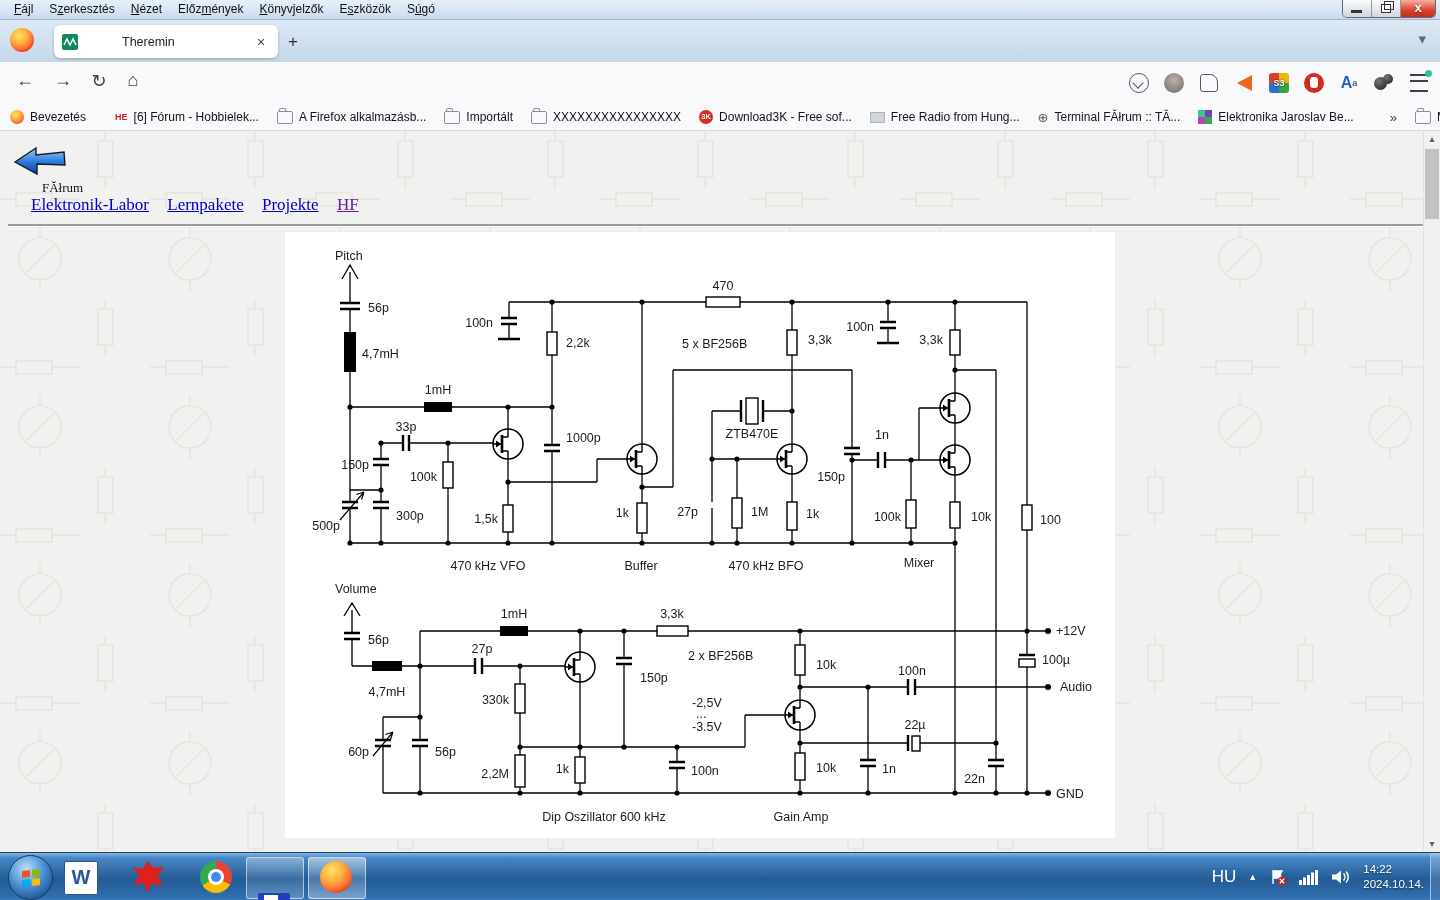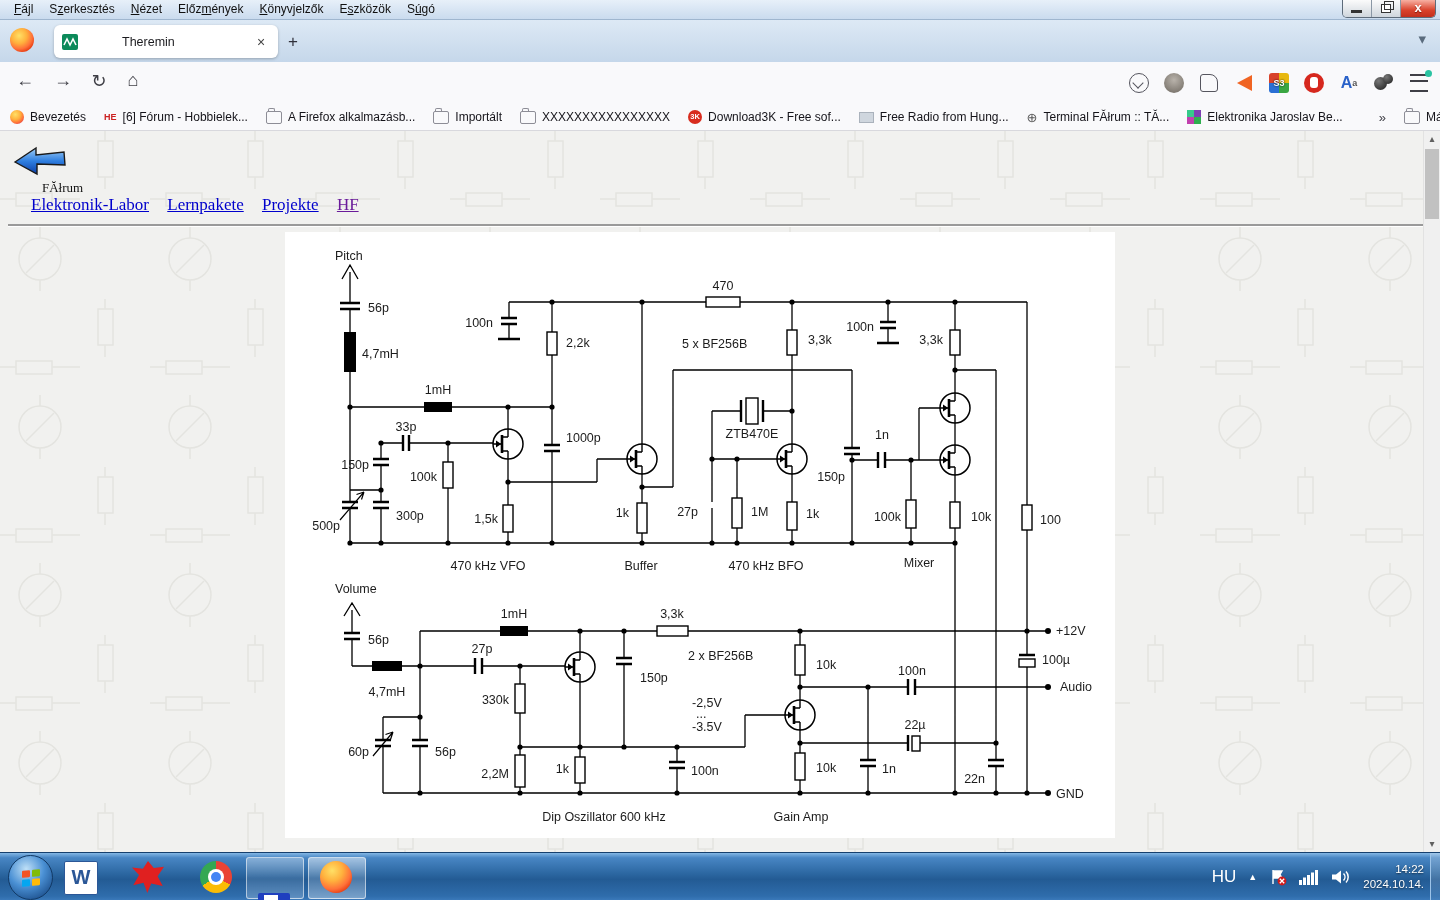--- a/index.html
+++ b/index.html
@@ -72,21 +72,21 @@
   .thumbicon{width:16px;height:16px;border:1.6px solid #55555e;border-radius:3px 8px 3px 3px;}
 
   
   .bmbar{position:absolute;left:0;top:104px;width:1440px;height:27px;background:#f9f9fb;
     border-bottom:1px solid #d8d8dd;display:flex;align-items:center;padding:0 10px;box-sizing:border-box;gap:18px;}
   .bm{display:flex;align-items:center;gap:6px;font-size:12px;color:#15141a;white-space:nowrap;}
   .bm-ico-firefox{width:14px;height:14px;border-radius:50%;flex:none;
     background:radial-gradient(circle at 38% 32%,#ffe066 0%,#ffb13d 40%,#ff7139 65%,#c2185b 100%);}
   .bm-ico-folder{width:14px;height:11px;border:1.3px solid #8d8d96;border-radius:2px;position:relative;flex:none;}
   .bm-ico-folder:before{content:"";position:absolute;left:1px;top:-4px;width:5px;height:2px;border:1.3px solid #8d8d96;border-bottom:none;border-radius:2px 2px 0 0;}
-  .bm-badge{font-size:9px;font-weight:bold;color:#c22;flex:none;letter-spacing:0;}
+  .bm-badge{font-size:9px;font-weight:bold;color:#c22;flex:none;letter-spacing:0;margin-left:11px;}
   .bm-ico-3k{width:14px;height:14px;border-radius:50%;background:#d82c1e;color:#fff;font-size:7.5px;
     font-weight:bold;text-align:center;line-height:14px;flex:none;}
   .bm-ico-globe{font-size:13px;color:#555;flex:none;}
   .bm-ico-mosaic{width:14px;height:14px;flex:none;background:conic-gradient(#7c3fb3 0 25%,#2fae4f 0 50%,#c13fae 0 75%,#35c98a 0);}
   .bm-ico-tiny{width:13px;height:9px;background:#cfd6de;border:1px solid #aab2bc;flex:none;}
   .bm-spacer{flex:1;}
   .bm-chevrons{font-size:13px;color:#3f3f46;}
 
   
   .content{position:absolute;left:0;top:131px;width:1440px;height:721px;background:#f1f1ef;overflow:hidden;}
@@ -130,21 +130,21 @@
   .chrome-ico:before{content:"";position:absolute;left:8px;top:8px;width:16px;height:16px;border-radius:50%;background:#fff;}
   .chrome-ico:after{content:"";position:absolute;left:11px;top:11px;width:10px;height:10px;border-radius:50%;background:#4285f4;}
   .floppy-ico{background:#1f3fbf;border-radius:2px;position:relative;}
   .floppy-ico:before{content:"";position:absolute;left:6px;top:2px;width:14px;height:10px;background:#fff;}
   .floppy-ico:after{content:"";position:absolute;left:4px;bottom:2px;width:24px;height:12px;background:#fff;
     border-top:2px solid #1f3fbf;box-shadow:inset 0 -3px 0 #d44,inset 0 -6px 0 #fff,inset 0 -8px 0 #d44;}
   .ffx-ico{border-radius:50%;background:radial-gradient(circle at 38% 30%,#ffe066 0%,#ffb13d 35%,#ff7139 62%,#e3350d 82%,#b5007f 100%);}
   .tray{position:absolute;right:10px;top:0;height:48px;display:flex;align-items:center;gap:12px;color:#fff;}
   .tray-lang{font-size:17px;}
   .tray-chev{font-size:9px;}
-  .clock{font-size:11.5px;text-align:right;line-height:15px;text-shadow:0 1px 2px rgba(0,0,0,.6);}
+  .clock{font-size:11.5px;text-align:left;line-height:15px;text-shadow:0 1px 2px rgba(0,0,0,.6);}
   .showdesk{position:absolute;right:0;top:0;width:9px;height:48px;border-left:1px solid #9cc3e8;
     background:linear-gradient(rgba(255,255,255,.25),rgba(255,255,255,.05));}
 </style>
 </head>
 <body>
 
 <div class="screen">
 
   <div class="titlebar">
     <div class="menu">

